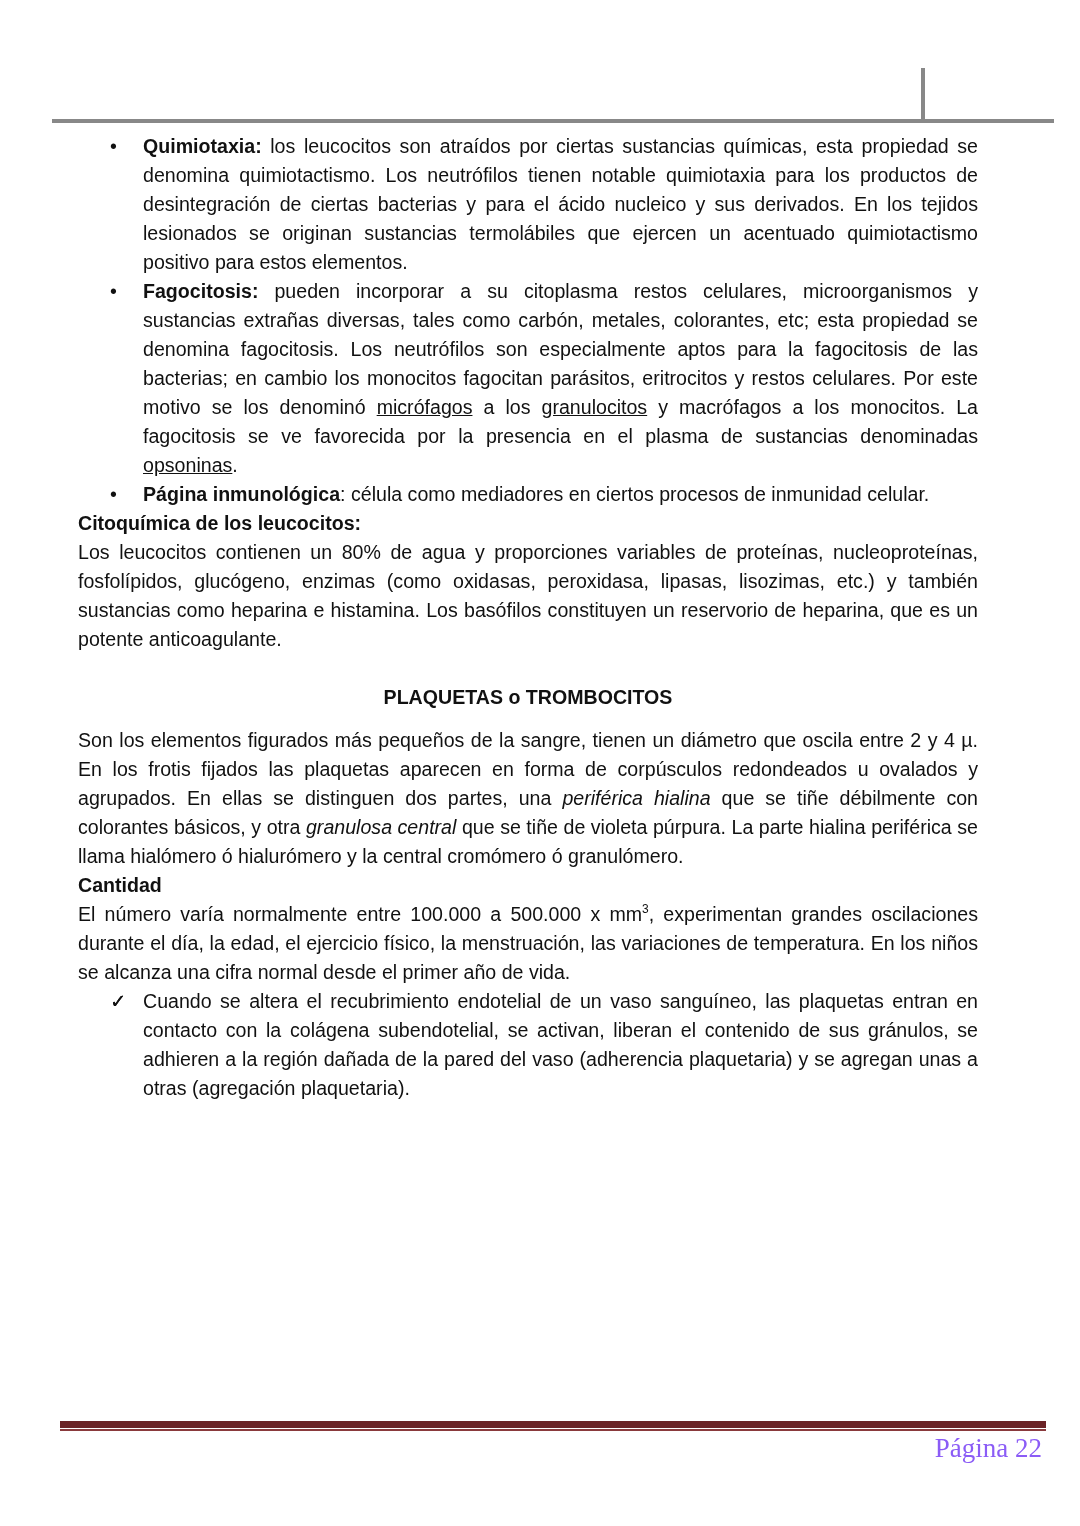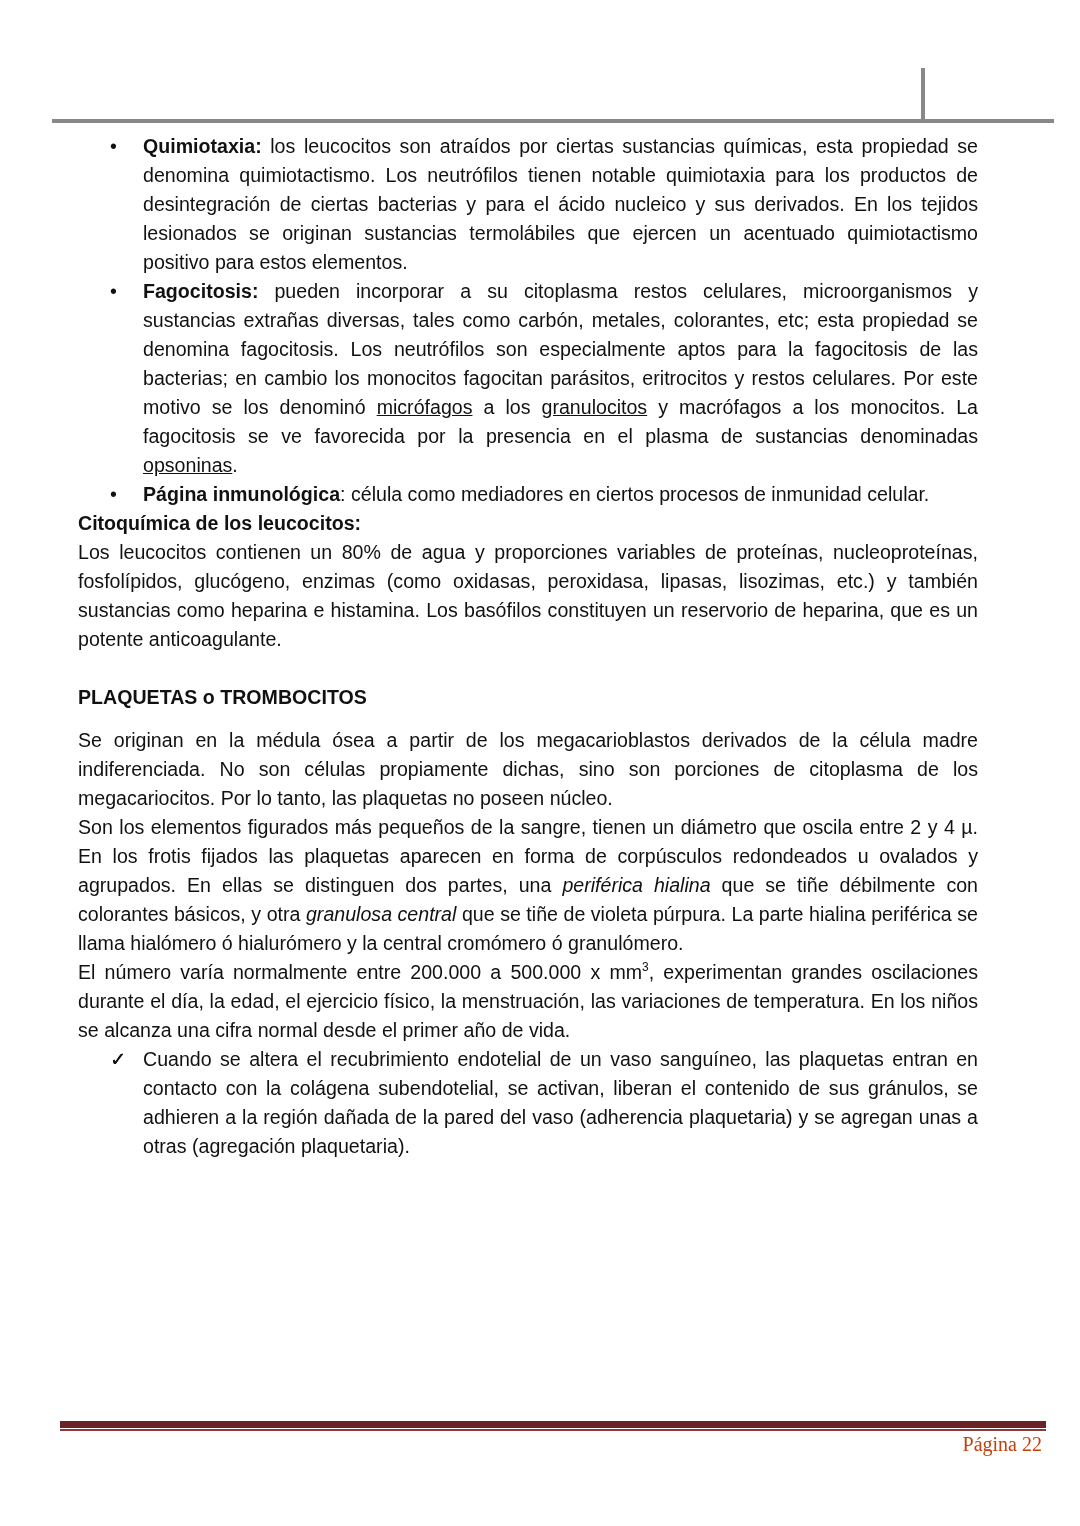--- a/index.html
+++ b/index.html
@@ -8,24 +8,24 @@
     .hdr-line { position: absolute; left: 52px; top: 119px; width: 1002px; height: 4px; background: #888888; }
     .hdr-tick { position: absolute; left: 921px; top: 68px; width: 4px; height: 53px; background: #888888; }
     .content { position: absolute; left: 78px; top: 132px; width: 900px; font-size: 19.6px; line-height: 29px; }
     .j { text-align: justify; }
     ul.bul { list-style: none; margin: 0; padding: 0; }
     ul.bul li { position: relative; padding-left: 65px; text-align: justify; }
     ul.bul li .mark { position: absolute; left: 32px; top: 0; }
     b { font-weight: bold; }
     u { }
     .sec-title { font-weight: bold; }
-    .center-title { text-align: left; font-weight: bold; margin-top: 29px; margin-bottom: 14px; }
+    .center-title { text-align: center; font-weight: bold; margin-top: 29px; margin-bottom: 14px; }
     .foot-thick { position: absolute; left: 60px; top: 1421px; width: 986px; height: 7px; background: #6b2326; }
     .foot-thin { position: absolute; left: 60px; top: 1429px; width: 986px; height: 2px; background: #8a3a3d; }
-    .page-num { position: absolute; right: 38px; top: 1433px; font-family: "Liberation Serif", serif; font-size: 20px; color: #c2410c; }
+    .page-num { position: absolute; right: 38px; top: 1433px; font-family: "Liberation Serif", serif; font-size: 27px; color: #8b5cf6; }
     sup { font-size: 12px; line-height: 0; }
   </style>
 </head>
 <body>
 
 <div class="hdr-line"></div>
 <div class="hdr-tick"></div>
 
 <div class="content">
 
@@ -41,24 +41,24 @@
     <li>
       <span class="mark">•</span>
       <b>Página inmunológica</b><span>: célula como mediadores en ciertos procesos de inmunidad celular.</span>
     </li>
   </ul>
 
   <div class="sec-title">Citoquímica de los leucocitos:</div>
   <div class="j">Los leucocitos contienen un 80% de agua y proporciones variables de proteínas, nucleoproteínas, fosfolípidos, glucógeno, enzimas (como oxidasas, peroxidasa, lipasas, lisozimas, etc.) y también sustancias como heparina e histamina.  Los basófilos constituyen un reservorio de heparina, que es un potente anticoagulante.</div>
 
   <div class="center-title">PLAQUETAS o TROMBOCITOS</div>
-  <div class="j">Se originan en la médula ósea a partir de los megacarioblastos derivados de la célula madre indiferenciada. No son células propiamente dichas, sino son porciones de citoplasma de los megacariocitos. Por lo tanto, las plaquetas no poseen núcleo.</div>
   <div class="j"><span>Son los elementos figurados más pequeños de la sangre, tienen un  diámetro que oscila entre 2 y 4 µ. En los frotis fijados las plaquetas aparecen en forma de corpúsculos redondeados u ovalados y agrupados. En ellas se distinguen dos partes, una </span><i>periférica hialina</i><span> que se tiñe débilmente con colorantes básicos, y otra </span><i>granulosa central</i><span> que se tiñe de violeta púrpura. La parte hialina periférica se llama hialómero ó hialurómero y la central cromómero ó granulómero.</span></div>
 
-  <div class="j"><span>El número varía normalmente entre 200.000 a 500.000 x mm</span><sup>3</sup><span>, experimentan grandes oscilaciones durante el día, la edad, el ejercicio físico, la menstruación, las variaciones de temperatura. En los niños se alcanza una cifra normal desde el primer año de vida.</span></div>
+  <div class="sec-title">Cantidad</div>
+  <div class="j"><span>El número varía normalmente entre 100.000 a 500.000 x mm</span><sup>3</sup><span>, experimentan grandes oscilaciones durante el día, la edad, el ejercicio físico, la menstruación, las variaciones de temperatura. En los niños se alcanza una cifra normal desde el primer año de vida.</span></div>
 
   <ul class="bul">
     <li>
       <span class="mark">✓</span>
     </li>
     <li>
       <span class="mark">✓</span>
       <span>Cuando se altera el recubrimiento endotelial de un vaso sanguíneo, las plaquetas entran en contacto con la colágena subendotelial, se activan, liberan el contenido de sus gránulos, se adhieren a la región dañada de la pared del vaso (adherencia plaquetaria) y se agregan unas a otras (agregación plaquetaria).</span>
     </li>
   </ul>

